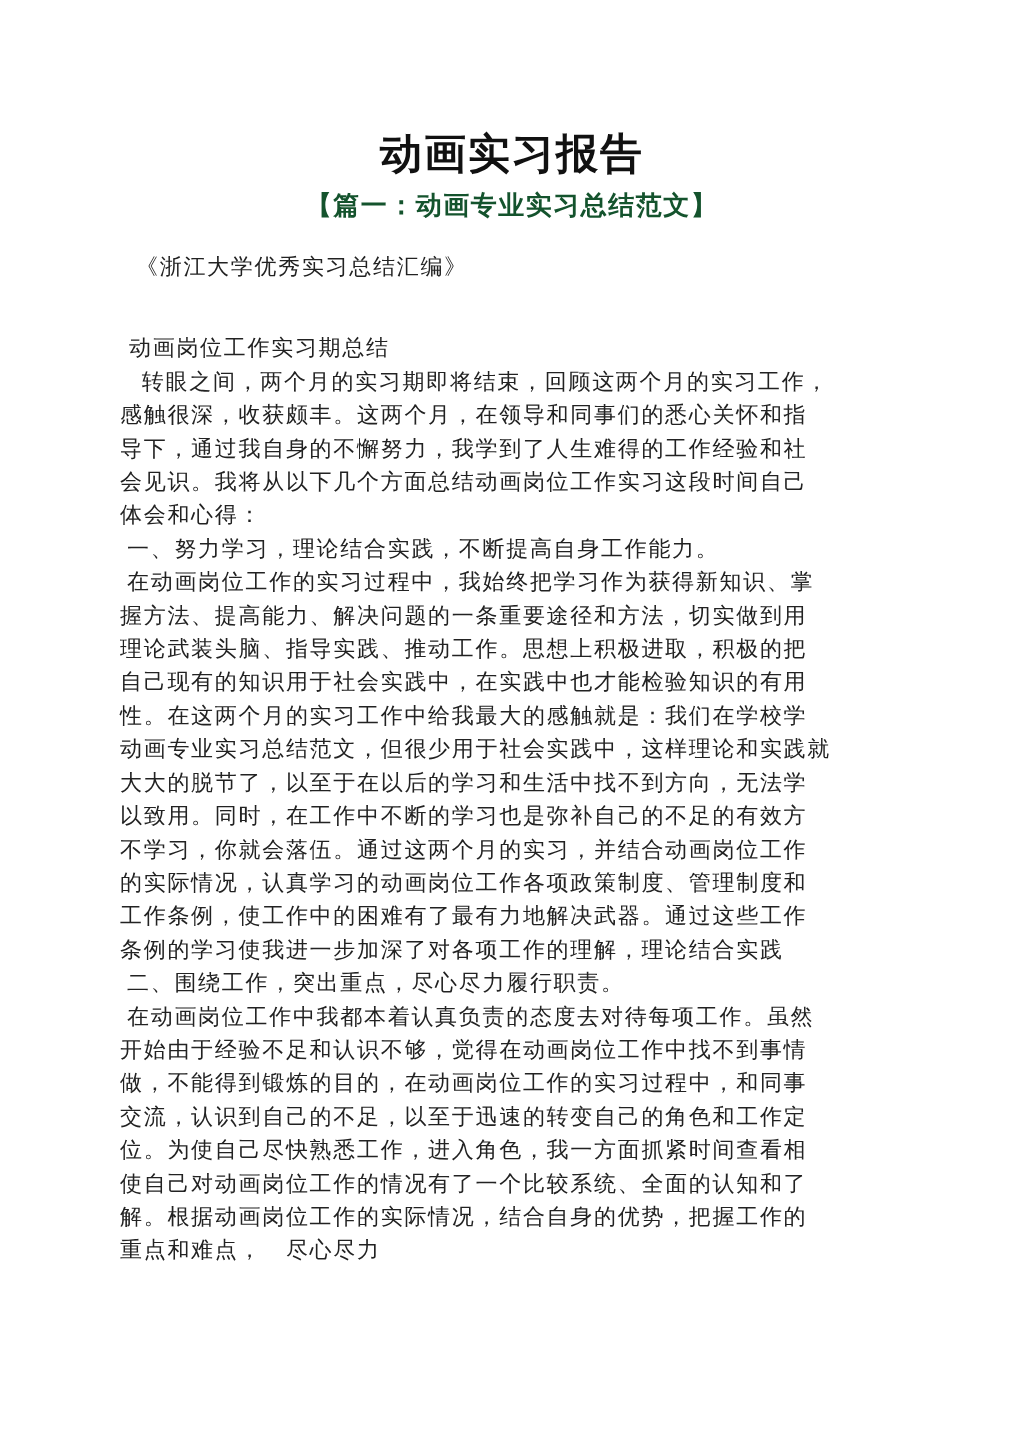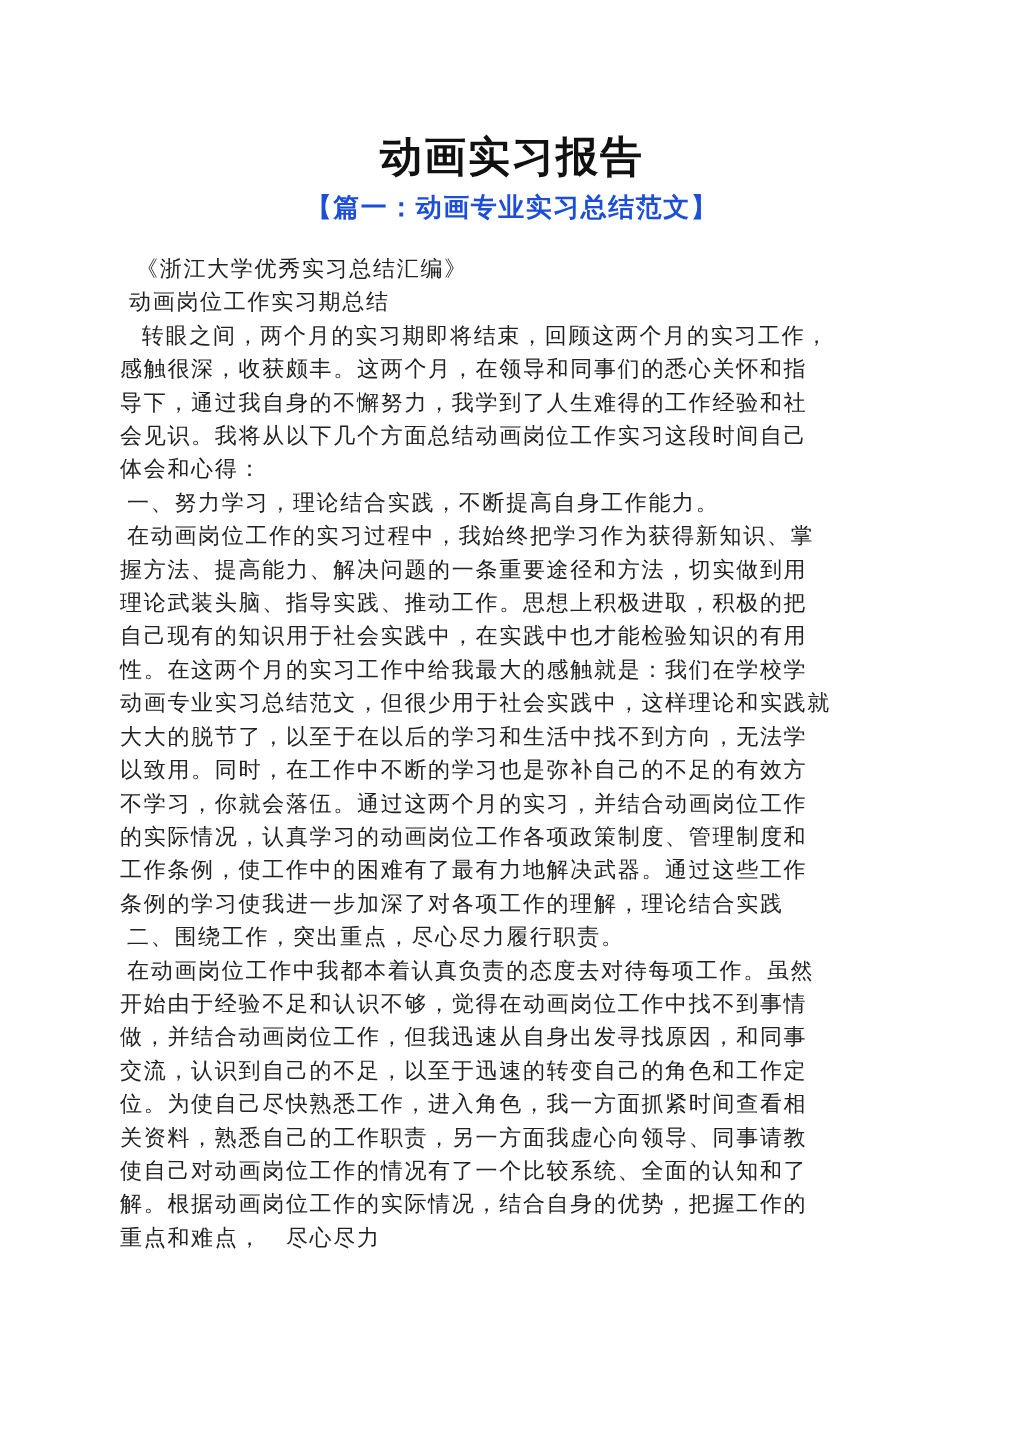--- a/index.html
+++ b/index.html
@@ -11,40 +11,40 @@
     height: 1448px;
     overflow: hidden;
     background: #ffffff;
   }
   .page {
     position: relative;
     width: 1024px;
     height: 1351px;
     background: #ffffff;
     color: #222222;
-    font-family: Liberation Sans, sans-serif;
+    font-family: Liberation Mono, monospace;
   }
   .doc-title {
     margin: 0;
     padding-top: 132px;
     text-align: center;
     font-size: 42px;
     font-weight: bold;
     line-height: 50px;
     letter-spacing: 2px;
     color: #111111;
   }
   .doc-subtitle {
     margin: 10px 0 0 0;
     text-align: center;
     font-size: 26px;
     font-weight: bold;
     line-height: 30px;
     letter-spacing: 1.5px;
-    color: #1d4ed8;
+    color: #14532d;
   }
   .doc-body {
     margin: 30px 0 0 120px;
     width: 716px;
     font-size: 22px;
     line-height: 33.4px;
     letter-spacing: 1.7px;
     color: #222222;
   }
   .doc-line {
@@ -52,21 +52,21 @@
   }
 </style>
 </head>
 <body>
 
 <div class="page" style="background: rgb(255, 255, 255); color: rgb(34, 34, 34);">
   <h1 class="doc-title">动画实习报告</h1>
   <h2 class="doc-subtitle">【篇一：动画专业实习总结范文】</h2>
   <div class="doc-body">
       <div class="doc-line" style="padding-left: 16px; margin-top: 29px;">《浙江大学优秀实习总结汇编》</div>
-      <div class="doc-line" style="padding-left: 9px;">动画岗位工作实习期总结</div>
+      <div class="doc-line" style="padding-left: 9px; margin-top: 48px;">动画岗位工作实习期总结</div>
       <div class="doc-line" style="padding-left: 15px; text-align: center;">转眼之间，两个月的实习期即将结束，回顾这两个月的实习工作，</div>
       <div class="doc-line">感触很深，收获颇丰。这两个月，在领导和同事们的悉心关怀和指</div>
       <div class="doc-line">导下，通过我自身的不懈努力，我学到了人生难得的工作经验和社</div>
       <div class="doc-line">会见识。我将从以下几个方面总结动画岗位工作实习这段时间自己</div>
       <div class="doc-line">体会和心得：</div>
       <div class="doc-line" style="padding-left: 7px;">一、努力学习，理论结合实践，不断提高自身工作能力。</div>
       <div class="doc-line" style="padding-left: 7px;">在动画岗位工作的实习过程中，我始终把学习作为获得新知识、掌</div>
       <div class="doc-line">握方法、提高能力、解决问题的一条重要途径和方法，切实做到用</div>
       <div class="doc-line">理论武装头脑、指导实践、推动工作。思想上积极进取，积极的把</div>
       <div class="doc-line">自己现有的知识用于社会实践中，在实践中也才能检验知识的有用</div>
@@ -74,21 +74,20 @@
       <div class="doc-line">动画专业实习总结范文，但很少用于社会实践中，这样理论和实践就</div>
       <div class="doc-line">大大的脱节了，以至于在以后的学习和生活中找不到方向，无法学</div>
       <div class="doc-line">以致用。同时，在工作中不断的学习也是弥补自己的不足的有效方</div>
       <div class="doc-line">不学习，你就会落伍。通过这两个月的实习，并结合动画岗位工作</div>
       <div class="doc-line">的实际情况，认真学习的动画岗位工作各项政策制度、管理制度和</div>
       <div class="doc-line">工作条例，使工作中的困难有了最有力地解决武器。通过这些工作</div>
       <div class="doc-line">条例的学习使我进一步加深了对各项工作的理解，理论结合实践</div>
       <div class="doc-line" style="padding-left: 7px;">二、围绕工作，突出重点，尽心尽力履行职责。</div>
       <div class="doc-line" style="padding-left: 7px;">在动画岗位工作中我都本着认真负责的态度去对待每项工作。虽然</div>
       <div class="doc-line">开始由于经验不足和认识不够，觉得在动画岗位工作中找不到事情</div>
-      <div class="doc-line">做，并结合动画岗位工作，但我迅速从自身出发寻找原因，和同事</div>
+      <div class="doc-line">做，不能得到锻炼的目的，在动画岗位工作的实习过程中，和同事</div>
       <div class="doc-line">交流，认识到自己的不足，以至于迅速的转变自己的角色和工作定</div>
       <div class="doc-line">位。为使自己尽快熟悉工作，进入角色，我一方面抓紧时间查看相</div>
-      <div class="doc-line">关资料，熟悉自己的工作职责，另一方面我虚心向领导、同事请教</div>
       <div class="doc-line">使自己对动画岗位工作的情况有了一个比较系统、全面的认知和了</div>
       <div class="doc-line">解。根据动画岗位工作的实际情况，结合自身的优势，把握工作的</div>
       <div class="doc-line">重点和难点，　尽心尽力</div>
     </div>
 </div>
 
 </body></html>

